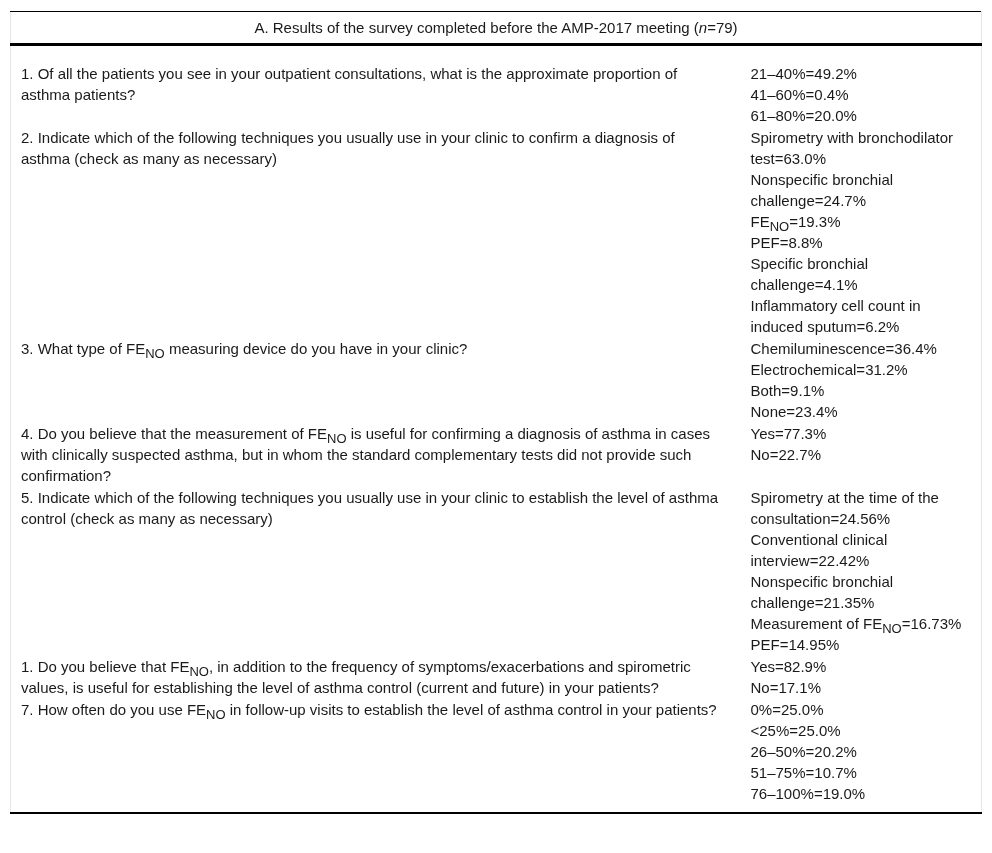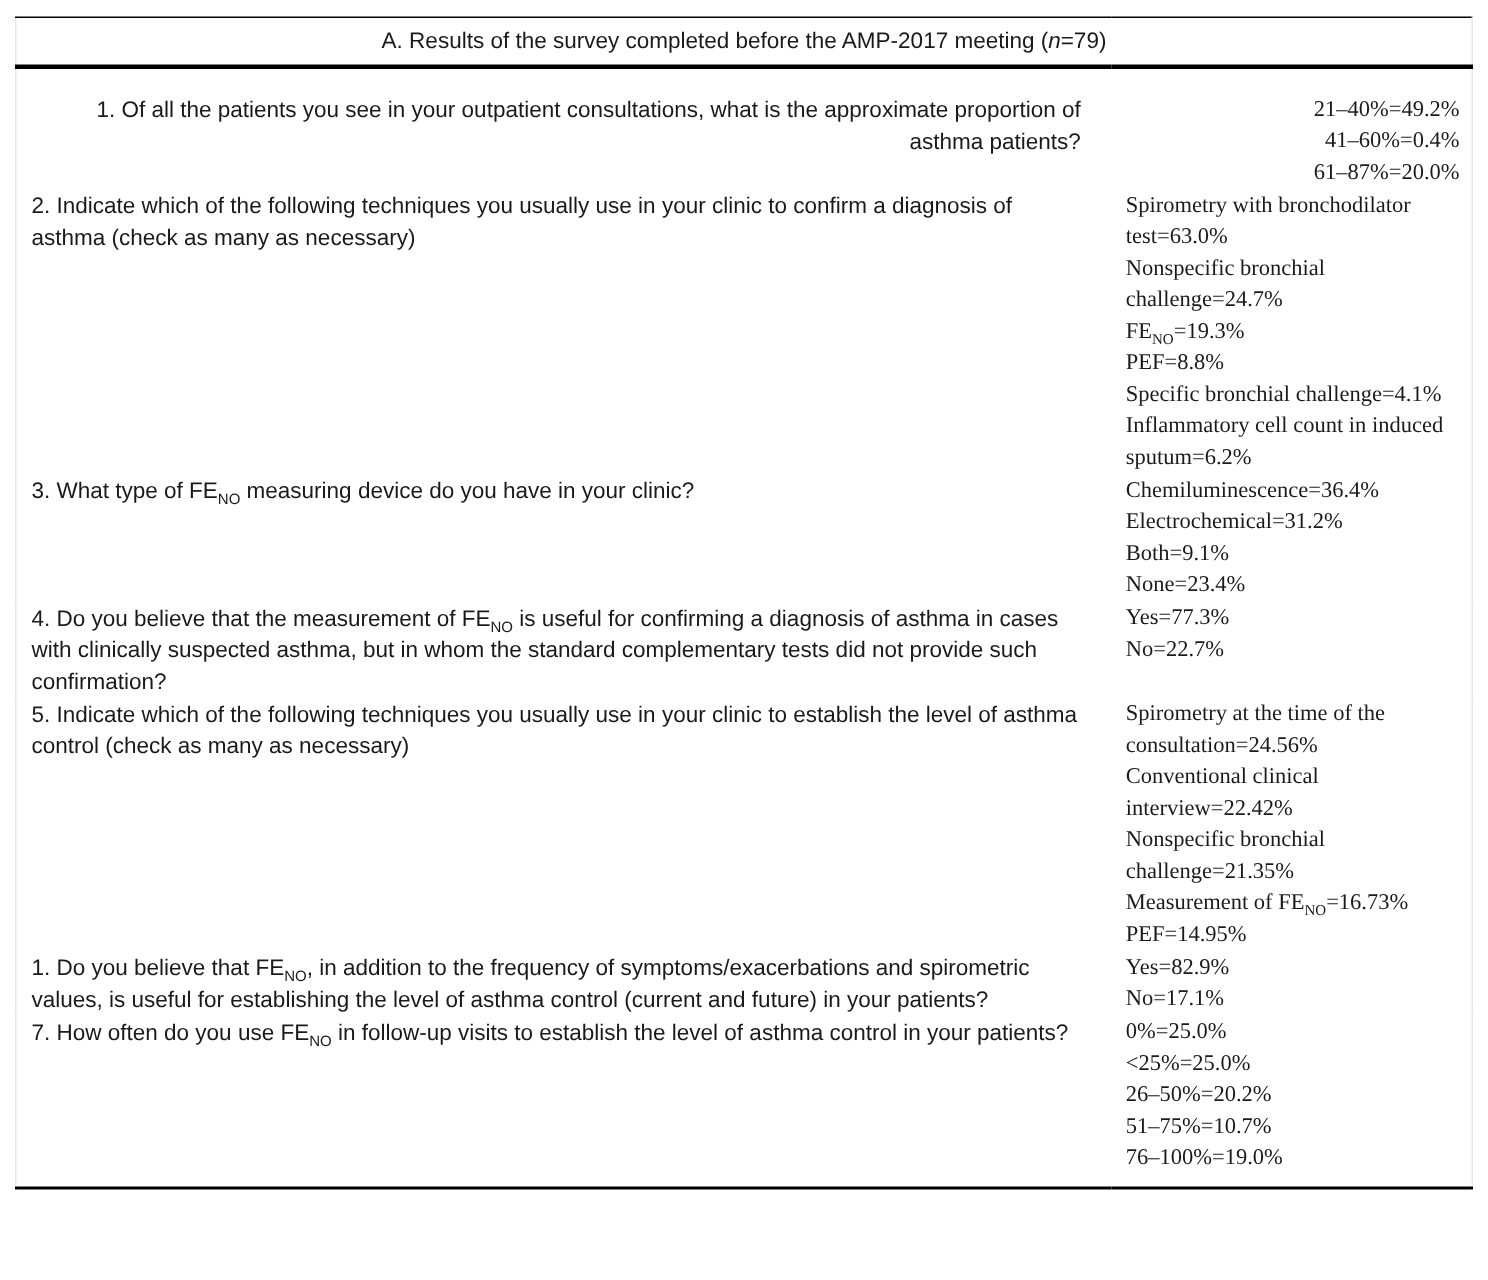--- a/index.html
+++ b/index.html
@@ -5,26 +5,26 @@
   html, body { margin: 0; padding: 0; background: #ffffff; }
   body { width: 992px; height: 853px; position: relative; overflow: hidden;
          font-family: "Liberation Sans", sans-serif; font-size: 15px; color: #1a1a1a; }
   .table-wrap { position: absolute; left: 10px; top: 11px; width: 971px; }
   table { border-collapse: collapse; width: 971px; table-layout: fixed; }
   thead th { font-weight: normal; text-align: center; height: 31px; padding: 0;
              border-top: 1px solid #000; border-bottom: 3px solid #000;
              border-left: 1px solid #e6e6e6; border-right: 1px solid #e6e6e6;
              font-size: 15px; line-height: 31px; }
   tbody td { vertical-align: top; padding: 1px 8px 0 11px; line-height: 21px; }
-  tbody tr:first-child td { padding-top: 17px; text-align: right; }
+  tbody tr:first-child td { padding-top: 17px; }
   td.q { width: 720px; border-left: 1px solid #e6e6e6; padding-left: 10px; padding-right: 20px; }
   td.a { border-right: 1px solid #e6e6e6; padding-left: 10px; }
   tbody tr:last-child td { border-bottom: 2px solid #000; padding-bottom: 8px; }
-  .ans-line { display: block; font-family: Liberation Serif, serif; }
-  sub { font-size: 10px; line-height: 0; vertical-align: -4px; }
+  .ans-line { display: block; }
+  sub { font-size: 13px; line-height: 0; vertical-align: -4px; }
   col.c1 { width: 730px; }
   col.c2 { width: 241px; }
 </style>
 </head>
 <body>
 
 <div class="table-wrap">
   <table>
     <colgroup>
         <col class="c1">
@@ -34,21 +34,21 @@
       <tr>
         <th colspan="2"><span>A. Results of the survey completed before the AMP-2017 meeting (</span><i>n</i><span>=79)</span></th>
       </tr>
     </thead>
     <tbody id="rows">
         <tr>
           <td class="q"><span>1. Of all the patients you see in your outpatient consultations, what is the approximate proportion of asthma patients?</span></td>
           <td class="a">
             <span class="ans-line"><span>21–40%=49.2%</span></span>
             <span class="ans-line"><span>41–60%=0.4%</span></span>
-            <span class="ans-line"><span>61–87%=20.0%</span></span>
+            <span class="ans-line"><span>61–80%=20.0%</span></span>
           </td>
         </tr>
         <tr>
           <td class="q"><span>2. Indicate which of the following techniques you usually use in your clinic to confirm a diagnosis of asthma (check as many as necessary)</span></td>
           <td class="a">
             <span class="ans-line"><span>Spirometry with bronchodilator test=63.0%</span></span>
             <span class="ans-line"><span>Nonspecific bronchial challenge=24.7%</span></span>
             <span class="ans-line"><span>FE</span><sub>NO</sub><span>=19.3%</span></span>
             <span class="ans-line"><span>PEF=8.8%</span></span>
             <span class="ans-line"><span>Specific bronchial challenge=4.1%</span></span>

